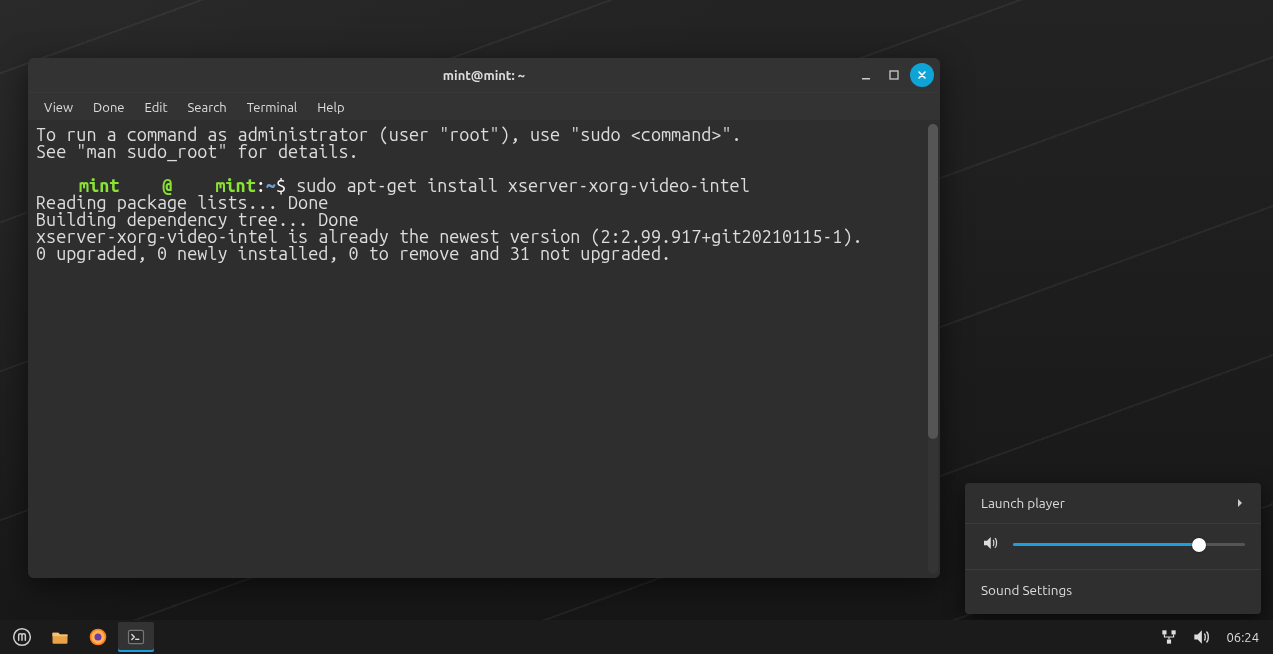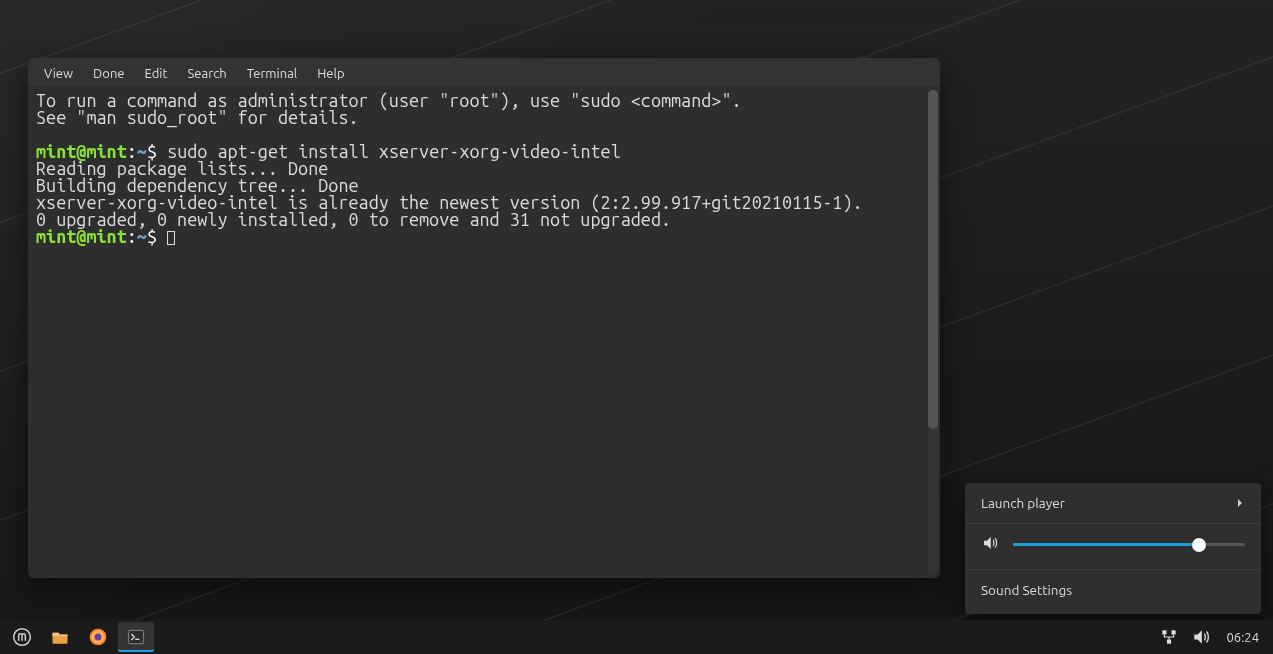--- a/index.html
+++ b/index.html
@@ -66,21 +66,21 @@
   }
   .term-scrollbar {
     position: absolute; right: 2px; top: 4px; width: 10px; height: calc(100% - 8px);
     background: rgba(255,255,255,0.03); border-radius: 5px;
   }
   .term-scrollbar .thumb {
     position: absolute; left: 0; right: 0; top: 0; height: 70%;
     background: #555; border-radius: 5px;
   }
   .term-line { white-space: pre; }
-  .p-user { color: #8ae234; font-weight: bold; }
+  .p-user { color: #8ae234; font-weight: bold; margin-left: 43px; }
   .p-host { color: #ffffff; }
   .p-path { color: #729fcf; font-weight: bold; }
   .cursor {
     display: inline-block; width: 8px; height: 14px;
     border: 1px solid #dcdcdc; vertical-align: -2px;
   }
 
   
   .popup {
     position: absolute;
@@ -131,40 +131,59 @@
   .ic-folder { fill: #e9a245; }
   .ic-folder-top { fill: #f0c27a; }
   .ic-firefox { fill: #ff7b1a; }
   .ic-terminal { fill: #2c2c2c; stroke: #777; }
   .ic-mint { fill: none; stroke: #cfcfcf; }
 </style>
 </head>
 <body>
 
 <div class="window">
+  <div class="titlebar">
+    <span>mint@mint: ~</span>
+    <div class="win-controls">
+      <div class="win-btn">
+        <svg viewBox="0 0 12 12">
+            <rect x="2" y="9" width="8" height="1.5" fill="#ccc"></rect>
+          </svg>
+      </div>
+      <div class="win-btn">
+        <svg viewBox="0 0 12 12">
+            <rect x="2" y="2" width="8" height="8" fill="none" stroke="#ccc" stroke-width="1.3"></rect>
+          </svg>
+      </div>
+      <div class="win-btn close">
+        <svg viewBox="0 0 12 12">
+            <path d="M3 3 L9 9 M9 3 L3 9" stroke="#fff" stroke-width="1.6" stroke-linecap="round"></path>
+          </svg>
+      </div>
+    </div>
+  </div>
 
   <div class="menubar">
     <div class="menu-item">View</div>
     <div class="menu-item">Done</div>
     <div class="menu-item">Edit</div>
     <div class="menu-item">Search</div>
     <div class="menu-item">Terminal</div>
     <div class="menu-item">Help</div>
   </div>
 
   <div class="term-body">
     <div class="term-line">To run a command as administrator (user "root"), use "sudo &lt;command&gt;".</div>
     <div class="term-line">See "man sudo_root" for details.</div>
     <div class="term-line">&nbsp;</div>
     <div class="term-line"><span class="p-user">mint</span><span class="p-user">@</span><span class="p-user">mint</span><span class="p-host">:</span><span class="p-path">~</span><span class="p-host">$</span><span class="p-host"> </span><span>sudo apt-get install xserver-xorg-video-intel</span></div>
     <div class="term-line">Reading package lists... Done</div>
     <div class="term-line">Building dependency tree... Done</div>
     <div class="term-line">xserver-xorg-video-intel is already the newest version (2:2.99.917+git20210115-1).</div>
     <div class="term-line">0 upgraded, 0 newly installed, 0 to remove and 31 not upgraded.</div>
-    <div class="term-line"><span class="p-user">mint</span><span class="p-user">@</span><span class="p-user">mint</span><span class="p-host">:</span><span class="p-path">~</span><span class="p-host">$</span><span class="p-host"> </span><span class="cursor"></span></div>
 
     <div class="term-scrollbar">
       <div class="thumb"></div>
     </div>
   </div>
 </div>
 
 <div class="popup">
   <div class="popup-row sep">
     <span>Launch player</span>

